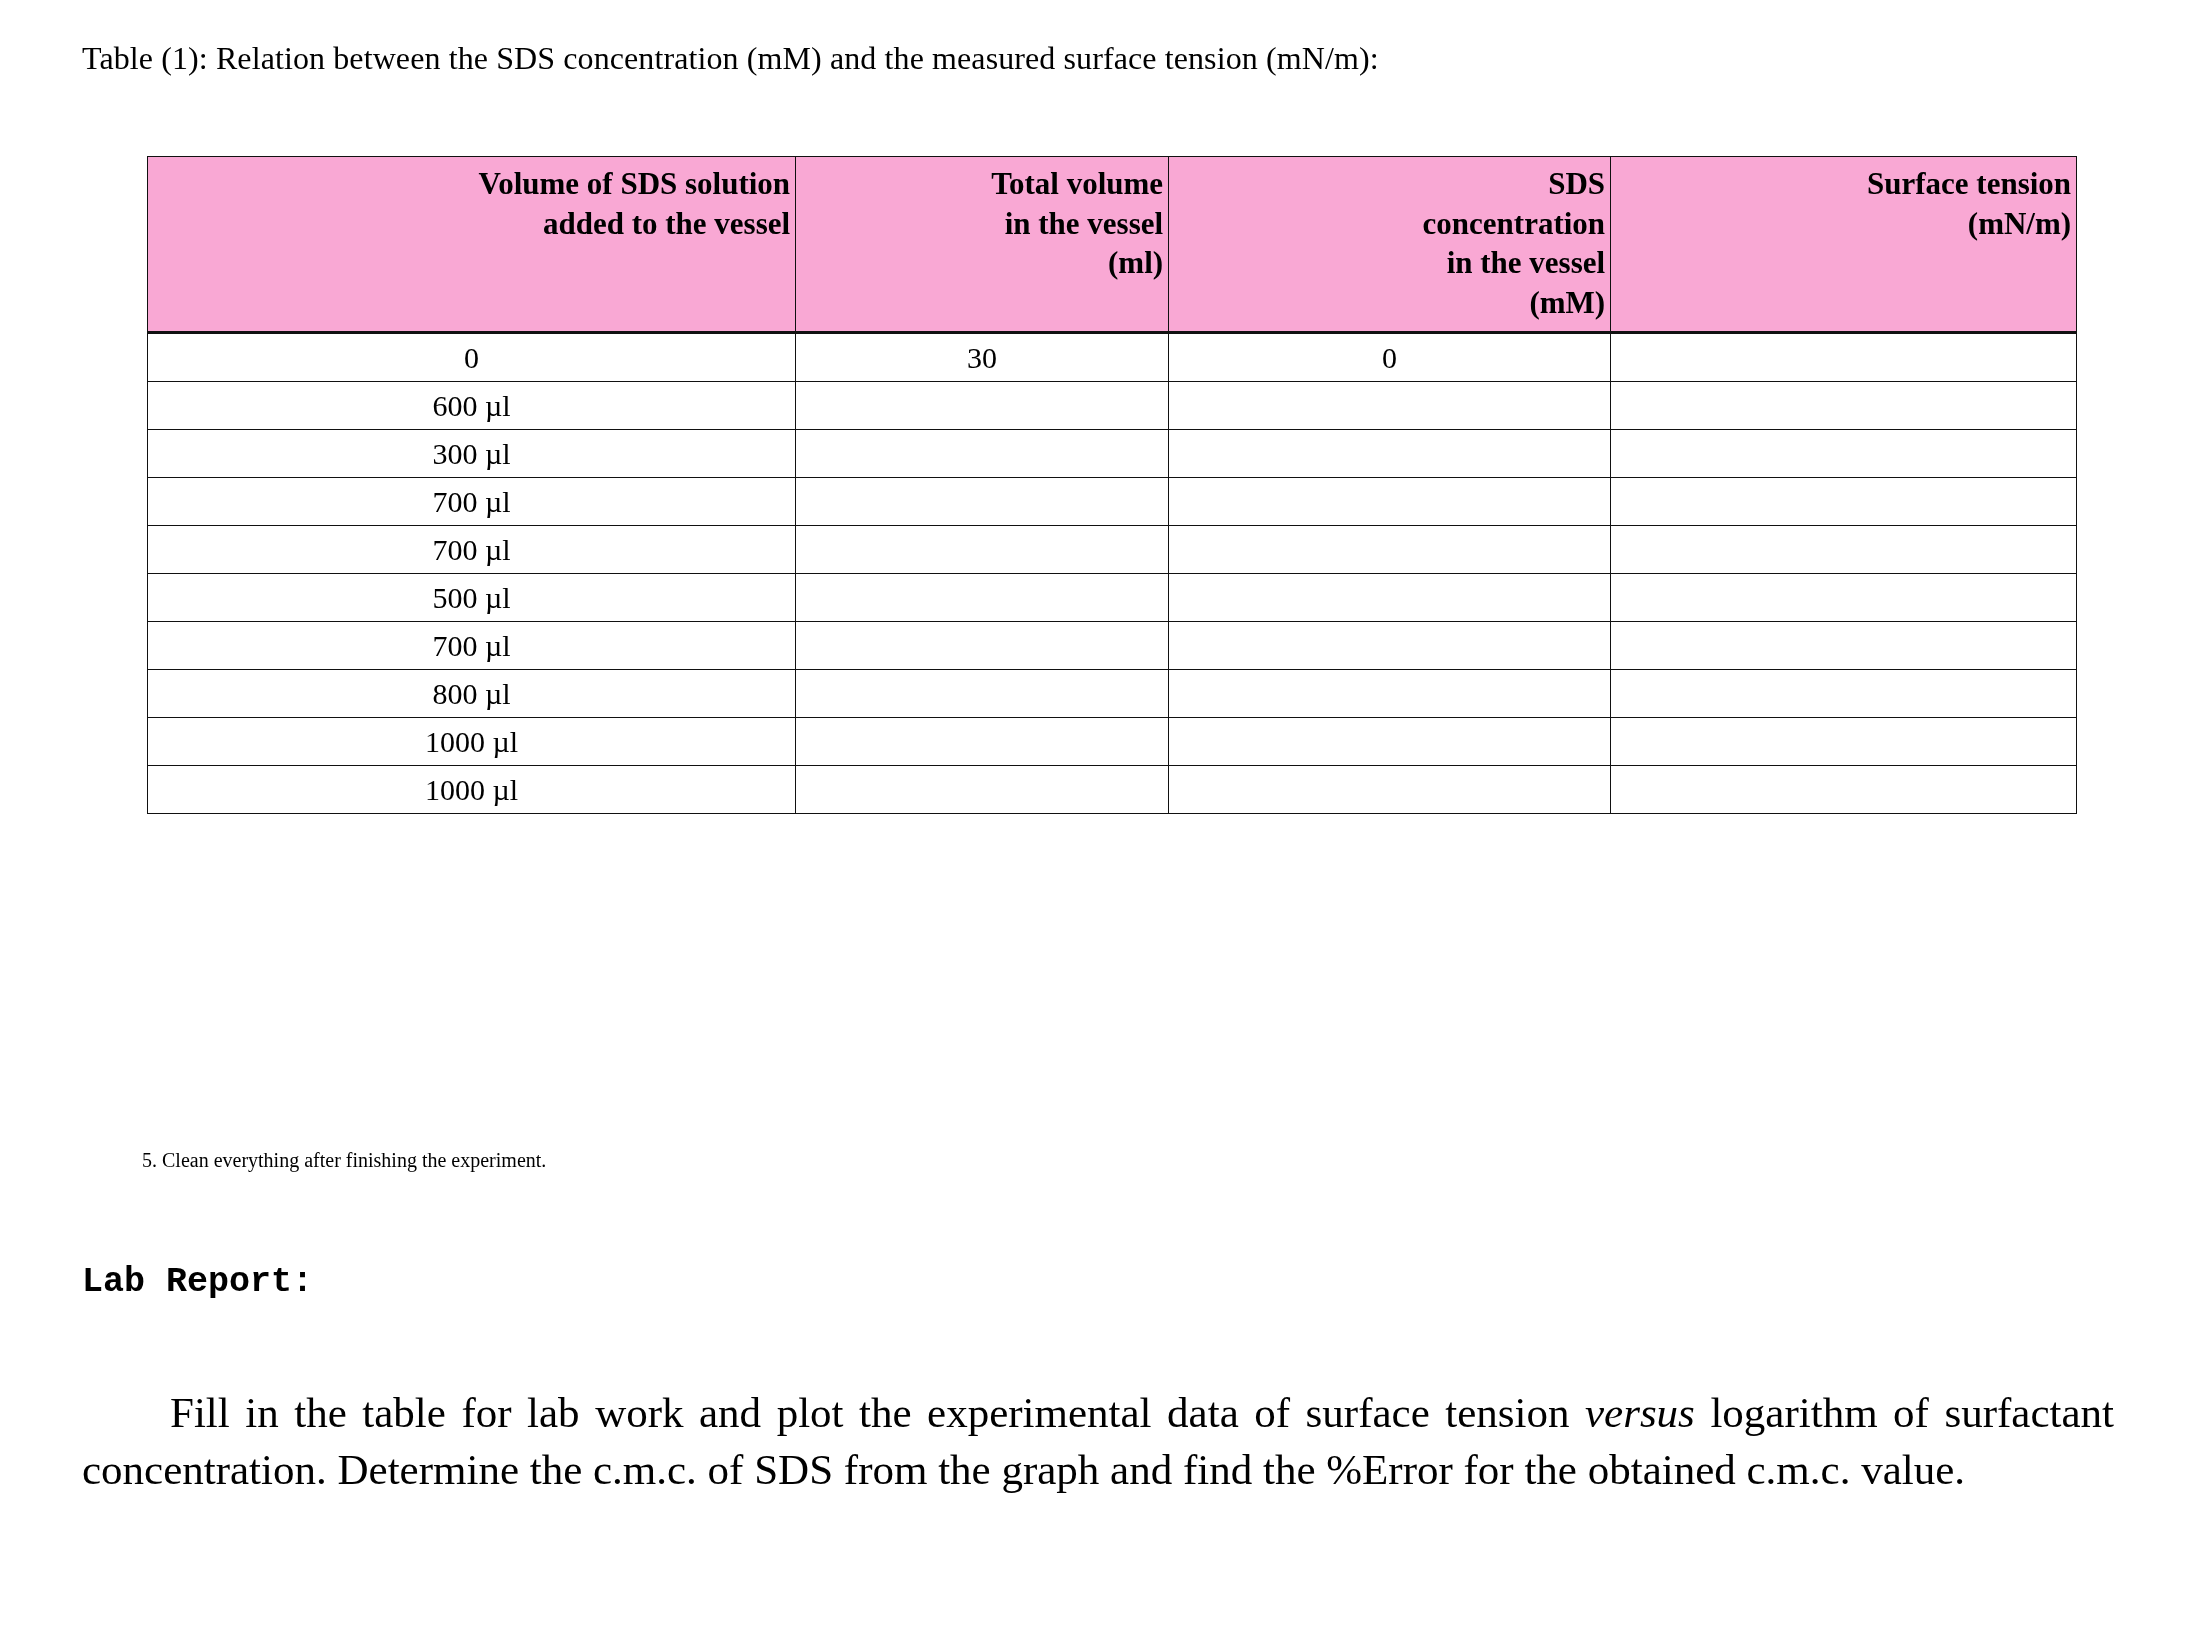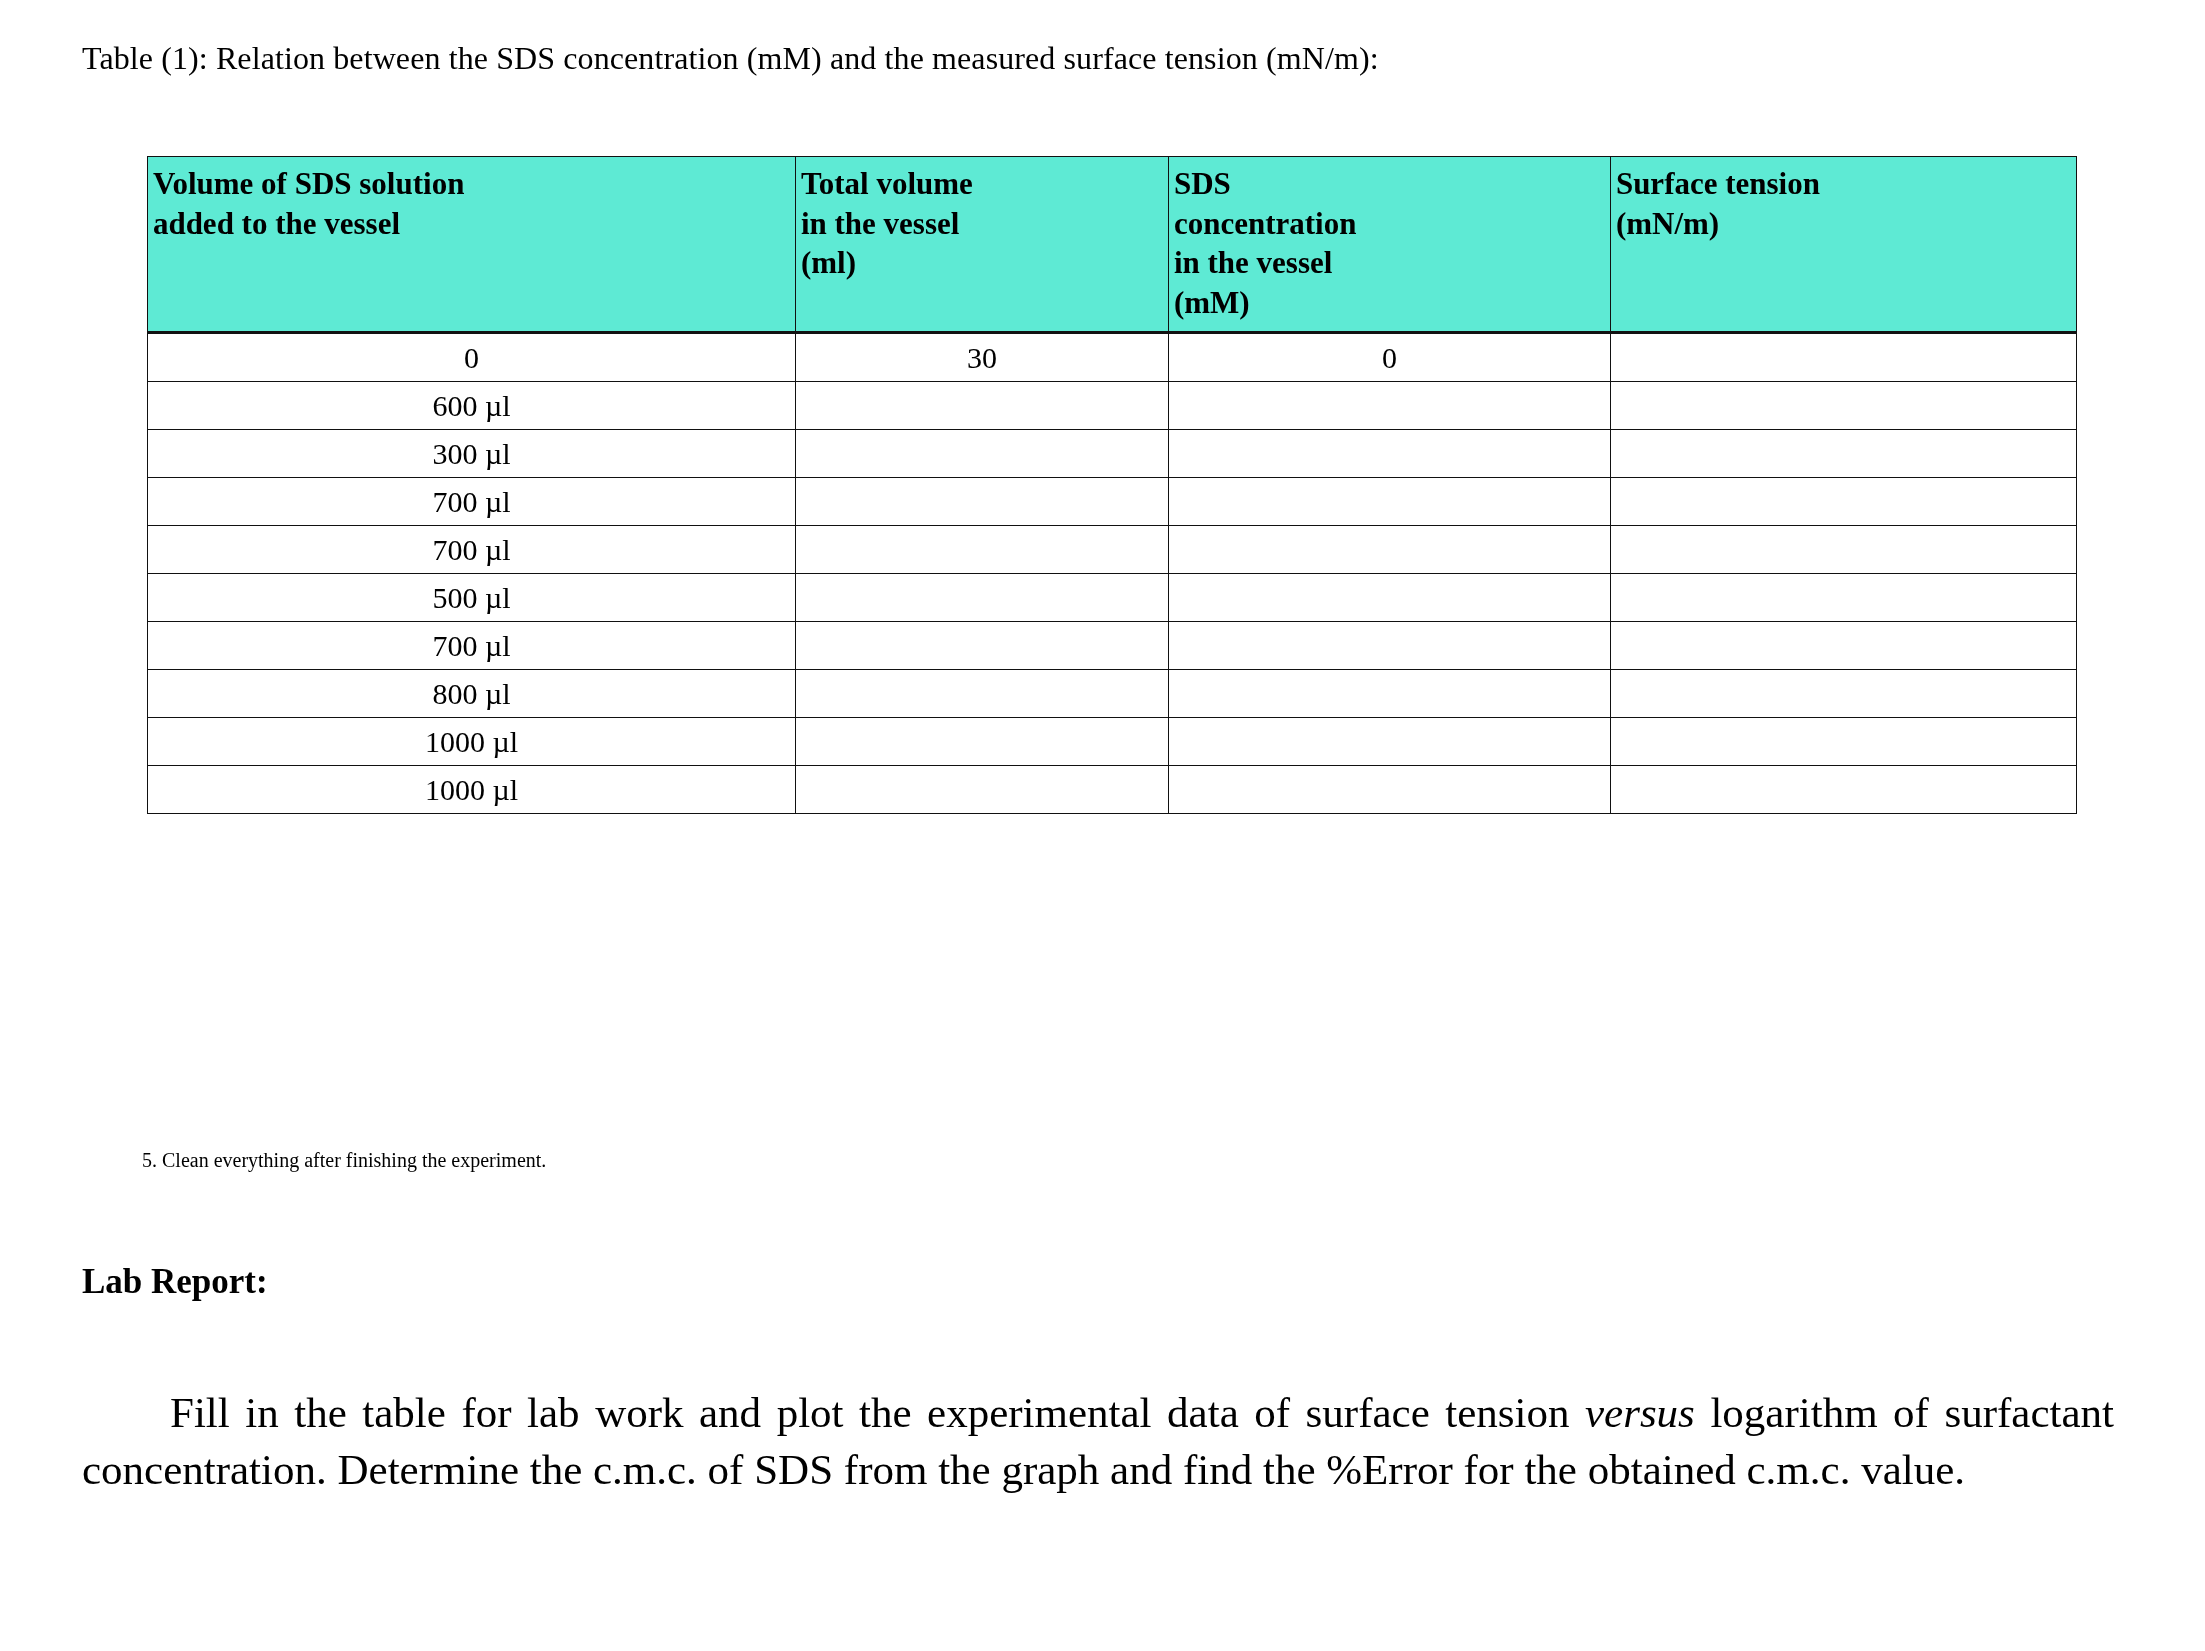--- a/index.html
+++ b/index.html
@@ -45,25 +45,25 @@
     table-layout: fixed;
   }
 
   table.lab-table col.c1 { width: 648px; }
   table.lab-table col.c2 { width: 373px; }
   table.lab-table col.c3 { width: 442px; }
   table.lab-table col.c4 { width: 466px; }
 
   table.lab-table th {
     border: 1.5px solid #111;
-    background: #5eead4;
+    background: #f9a8d4;
     font-weight: bold;
     font-size: 31px;
     line-height: 1.28;
-    text-align: left;
+    text-align: right;
     vertical-align: top;
     padding: 6.9px 4.9px 8.8px 4.9px;
   }
 
   table.lab-table thead tr th {
     border-bottom: 3.4px solid #111;
   }
 
   table.lab-table td {
     border: 1.5px solid #111;
@@ -82,21 +82,21 @@
     left: 142px;
     top: 1149px;
     font-size: 20px;
     white-space: nowrap;
   }
 
   .lab-report-title {
     position: absolute;
     left: 82px;
     top: 1262px;
-    font-family: Liberation Serif, serif;
+    font-family: Liberation Mono, monospace;
     font-weight: bold;
     font-size: 35px;
   }
 
   .body-para {
     position: absolute;
     left: 82px;
     top: 1384px;
     width: 2032px;
     font-size: 43px;

